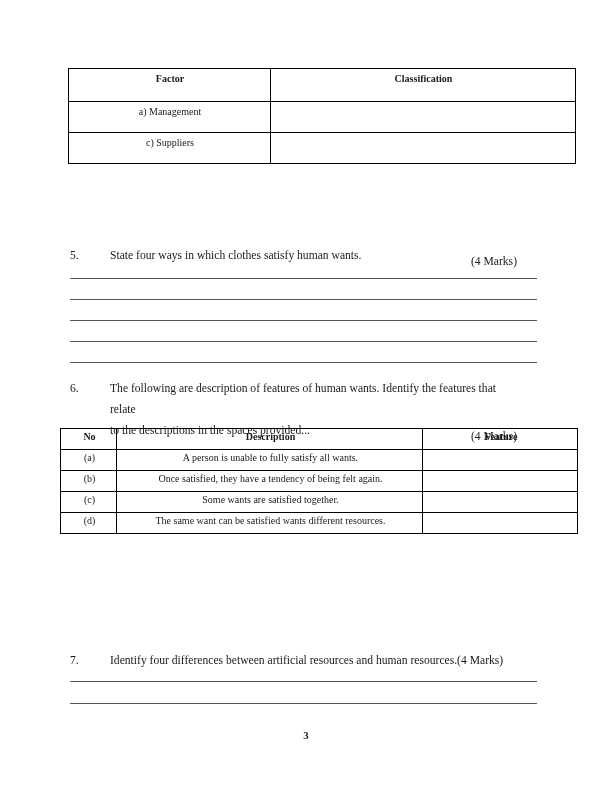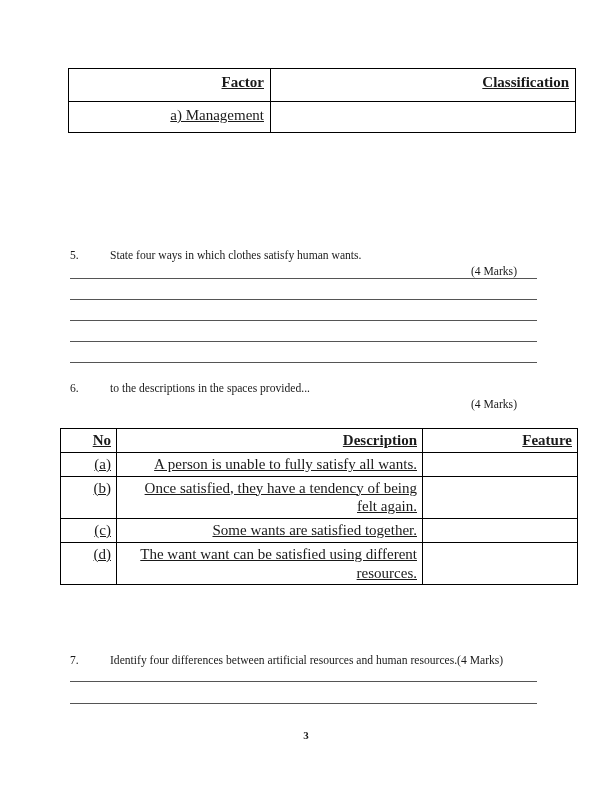--- a/index.html
+++ b/index.html
@@ -27,25 +27,24 @@
   
   table.doc-table {
     border-collapse: collapse;
     position: absolute;
     table-layout: fixed;
   }
   table.doc-table td, table.doc-table th {
     border: 1px solid #000000;
     vertical-align: top;
     padding: 4px 6px 4px 7px;
-    font-size: 15px;
+    font-size: 10px;
     line-height: 1.25;
     font-weight: normal;
-    text-align: right;
-    text-decoration: underline;
+    text-align: center;
   }
   table.doc-table th {
     font-weight: bold;
   }
 
   
   #factor-table {
     left: 68px;
     top: 68px;
     width: 479px;
@@ -84,21 +83,21 @@
   .q-body {
     margin-left: 40px;
   }
   .q-line {
     position: relative;
     display: block;
   }
   .q-marks-right {
     position: absolute;
     right: 0;
-    top: 16px;
+    top: 6px;
   }
 
   #question-5 { left: 70px; top: 245px; width: 447px; }
   #question-6 { left: 70px; top: 378px; width: 447px; }
   #question-7 { left: 70px; top: 650px; width: 447px; }
 
   
   .answer-lines {
     position: absolute;
   }
@@ -138,20 +137,24 @@
   <table class="doc-table" id="factor-table">
     <thead>
       <tr>
         <th class="c1">Factor</th>
         <th class="c2">Classification</th>
       </tr>
     </thead>
     <tbody>
       <tr>
         <td class="c1">a) Management</td>
+        <td class="c2"></td>
+      </tr>
+      <tr>
+        <td class="c1">c) Suppliers</td>
         <td class="c2"></td>
       </tr>
     </tbody>
   </table>
 
   <div class="question" id="question-5">
     <span class="q-num">5.</span>
     <div class="q-body">
       <span class="q-line">
         <span>State four ways in which clothes satisfy human wants.</span>
@@ -164,20 +167,21 @@
     <div class="answer-line"></div>
     <div class="answer-line"></div>
     <div class="answer-line"></div>
     <div class="answer-line"></div>
     <div class="answer-line"></div>
   </div>
 
   <div class="question" id="question-6">
     <span class="q-num">6.</span>
     <div class="q-body">
+      <span class="q-line">The following are description of features of human wants. Identify the features that relate</span>
       <span class="q-line">
         <span>to the descriptions in the spaces provided...</span>
         <span class="q-marks-right">(4 Marks)</span>
       </span>
     </div>
   </div>
 
   <table class="doc-table" id="features-table">
     <thead>
       <tr>
@@ -197,21 +201,21 @@
         <td class="c2">Once satisfied, they have a tendency of being felt again.</td>
         <td class="c3"></td>
       </tr>
       <tr>
         <td class="c1">(c)</td>
         <td class="c2">Some wants are satisfied together.</td>
         <td class="c3"></td>
       </tr>
       <tr>
         <td class="c1">(d)</td>
-        <td class="c2">The want want can be satisfied using different resources.</td>
+        <td class="c2">The same want can be satisfied wants different resources.</td>
         <td class="c3"></td>
       </tr>
     </tbody>
   </table>
 
   <div class="question" id="question-7">
     <span class="q-num">7.</span>
     <div class="q-body">
       <span class="q-line">Identify four differences between artificial resources and human resources.(4 Marks)</span>
     </div>

